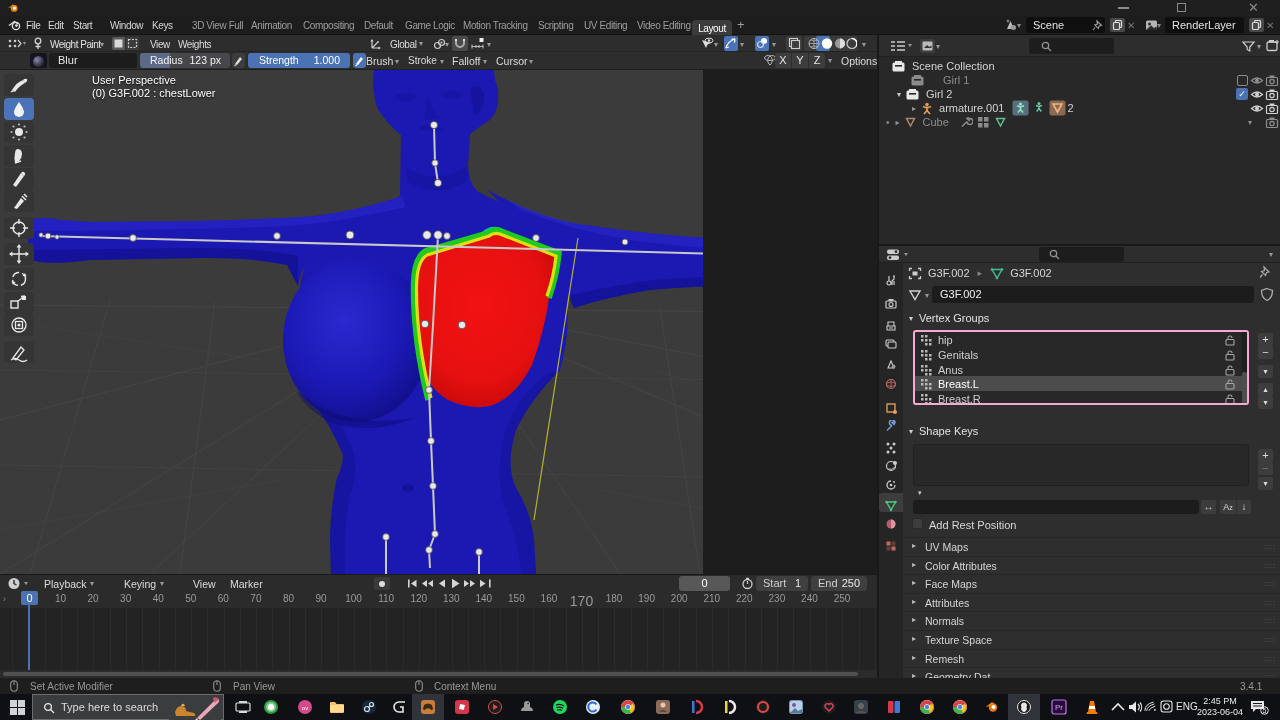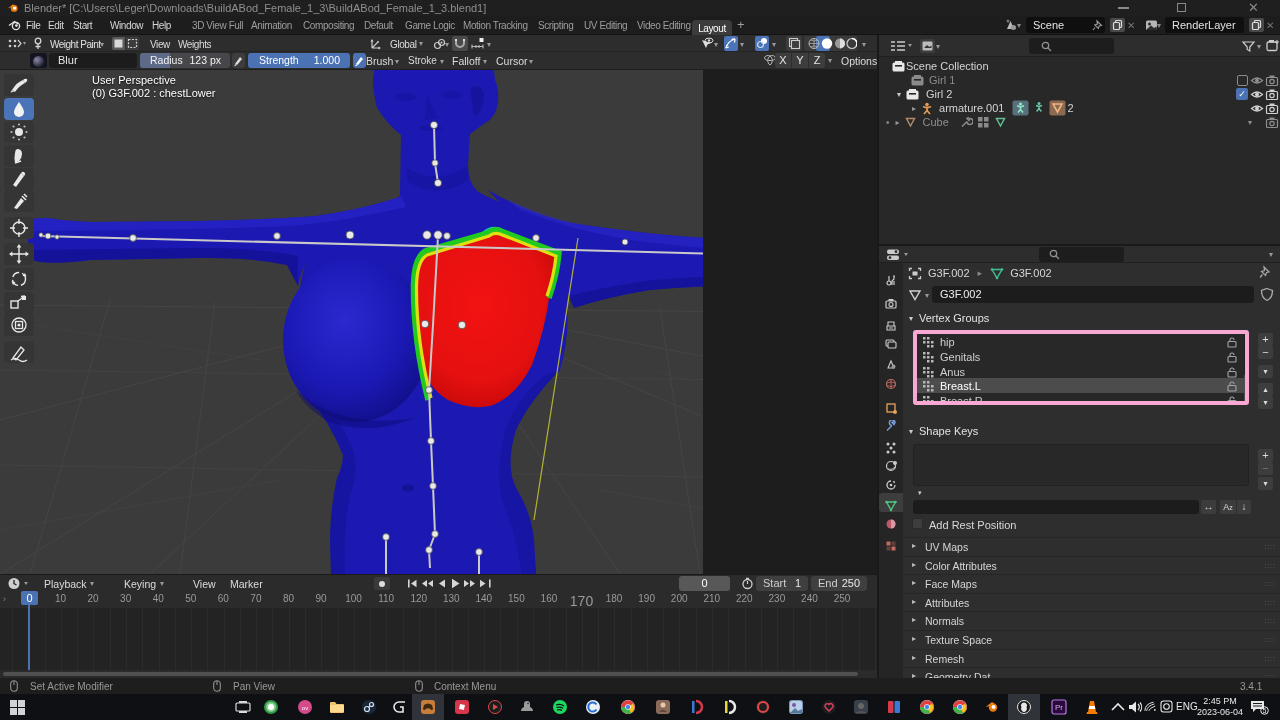--- a/index.html
+++ b/index.html
@@ -13,37 +13,36 @@
 </style>
 </head>
 <body>
 
 <div class="abs" style="left:0;top:0;width:1280px;height:16px;background:#1f1f1f">
   <svg class="abs" style="left:7px;top:2px" width="12" height="12" viewBox="0 0 12 12">
     <circle cx="7.2" cy="6.4" r="3.4" fill="#e87d0d"></circle>
     <path d="M1 6.2 L6 2.2 L9 4.4 L4.6 5.2 Z" fill="#e87d0d"></path>
     <circle cx="7.6" cy="6.1" r="1.7" fill="#fff"></circle>
   </svg>
-  <div class="abs" style="left:24px;top:2px;font-size:11px;color:#8f8f8f">Blender* [C:\Users\Leger\Downloads\BuildABod_Female_1_3\BuildABod_Female_1_3.blend1]</div>
   <div class="abs" style="left:1118px;top:7px;width:11px;height:2px;background:#8a8a8a"></div>
   <div class="abs" style="left:1177px;top:3px;width:9px;height:9px;border:1.5px solid #8a8a8a"></div>
   <div class="abs" style="left:1248px;top:2px;color:#8a8a8a;font-size:13px;line-height:11px">✕</div>
 </div>
 
 <div class="abs" style="left:0;top:16px;width:1280px;height:19px;background:#1d1d1d;border-bottom:1px solid #131313">
   <svg class="abs" style="left:8px;top:3px" width="14" height="13" viewBox="0 0 14 13">
     <circle cx="8" cy="7" r="3.6" fill="none" stroke="#dedede" stroke-width="1.4"></circle>
     <path d="M1 6.5 L6.5 2.5 L10 4.8" fill="none" stroke="#dedede" stroke-width="1.4"></path>
     <circle cx="8.4" cy="6.6" r="1.4" fill="#dedede"></circle>
   </svg>
   <span class="mn" style="left:26px">File</span>
   <span class="mn" style="left:48px">Edit</span>
   <span class="mn" style="left:73px">Start</span>
   <span class="mn" style="left:110px">Window</span>
-  <span class="mn" style="left:152px">Help</span>
+  <span class="mn" style="left:152px">Keys</span>
   <span class="tab" style="left:192px">3D View Full</span>
   <span class="tab" style="left:251px">Animation</span>
   <span class="tab" style="left:303px">Compositing</span>
   <span class="tab" style="left:364px">Default</span>
   <span class="tab" style="left:405px">Game Logic</span>
   <span class="tab" style="left:463px">Motion Tracking</span>
   <span class="tab" style="left:538px">Scripting</span>
   <span class="tab" style="left:584px">UV Editing</span>
   <span class="tab" style="left:637px">Video Editing</span>
   <span class="abs" style="left:692px;top:4px;width:40px;height:23px;background:#3c3c3c;border-radius:4px 4px 0 0;color:#fff;text-align:center;line-height:18px;font-size:10px;letter-spacing:-0.4px">Layout</span>
@@ -660,29 +659,29 @@
       <rect x="4" y="2" width="5" height="2.5" fill="#ccc"></rect>
       <path d="M12 2 v4 M10 4 h4" stroke="#ccc" stroke-width="1.2"></path>
     </svg>
 
   <div class="abs row" style="left:12px;top:24px;height:14px">
     <svg width="15" height="13" viewBox="0 0 15 13">
         <rect x="1.5" y="2.5" width="12" height="9" rx="1.5" fill="#e8e8e8"></rect>
         <rect x="4" y="1" width="7" height="3" fill="#e8e8e8"></rect>
         <rect x="4" y="5" width="7" height="1.6" fill="#282828"></rect>
       </svg>
-    <span style="color:#d4d4d4">Scene Collection</span>
+    <span style="margin-left:6px;color:#d4d4d4">Scene Collection</span>
   </div>
   <div class="abs row" style="left:31px;top:38px;height:14px">
     <svg width="15" height="13" viewBox="0 0 15 13">
         <rect x="1.5" y="2.5" width="12" height="9" rx="1.5" fill="#8a8a8a"></rect>
         <rect x="4" y="1" width="7" height="3" fill="#8a8a8a"></rect>
         <rect x="4" y="5" width="7" height="1.6" fill="#282828"></rect>
       </svg>
-    <span style="margin-left:4px;color:#8d8d8d">Girl 1</span>
+    <span style="margin-left:18px;color:#8d8d8d">Girl 1</span>
   </div>
   <div class="abs" style="left:893px - 877px"></div>
   <div class="abs row" style="left:18px;top:52px;height:14px">
     <span style="color:#c9c9c9;font-size:8px;margin-right:4px">▾</span>
     <svg width="15" height="13" viewBox="0 0 15 13">
         <rect x="1.5" y="2.5" width="12" height="9" rx="1.5" fill="#e8e8e8"></rect>
         <rect x="4" y="1" width="7" height="3" fill="#e8e8e8"></rect>
         <rect x="4" y="5" width="7" height="1.6" fill="#282828"></rect>
       </svg>
     <span style="margin-left:6px;color:#d4d4d4">Girl 2</span>
@@ -824,21 +823,21 @@
   </div>
   <div class="abs" style="left:53px;top:40px;width:322px;height:17px;background:#1c1c1c;border-radius:3px;color:#ededed;line-height:17px;padding-left:8px">G3F.002</div>
   <svg class="abs" style="left:381px;top:41px" width="14" height="15" viewBox="0 0 14 15">
       <path d="M7 1.5 L12.5 3.5 C12.5 9 10.5 12 7 13.5 C3.5 12 1.5 9 1.5 3.5 Z" fill="none" stroke="#aaa" stroke-width="1.3"></path>
     </svg>
 
   <div class="abs row" style="left:30px;top:65px;height:14px">
     <span style="color:#ccc;font-size:8px;margin-right:6px">▾</span>
     <span style="color:#e2e2e2">Vertex Groups</span>
   </div>
-  <div class="abs" style="left:34px;top:84px;width:336px;height:75px;background:#282828;border:4px solid #f9a8d4;border-radius:3px;overflow:hidden">
+  <div class="abs" style="left:34px;top:84px;width:336px;height:75px;background:#282828;border:2px solid #f9a8d4;border-radius:3px;overflow:hidden">
     <div class="abs" style="left:0;top:44px;width:336px;height:15px;background:#4c4c4c"></div>
     <div id="vgrows">
         <div class="abs" style="left: 0px; top: 1px; width: 336px; height: 14px;">
           <svg style="position:absolute;left:6px;top:2px" width="11" height="11" viewBox="0 0 11 11" fill="#b8b8b8">
             <rect x="0" y="0" width="2.5" height="2.5"></rect>
             <rect x="4" y="0" width="2.5" height="2.5"></rect>
             <rect x="0" y="4" width="2.5" height="2.5"></rect>
             <rect x="4" y="4" width="2.5" height="2.5"></rect>
             <rect x="8" y="4" width="2.5" height="2.5"></rect>
             <rect x="4" y="8" width="2.5" height="2.5"></rect>
@@ -1099,20 +1098,35 @@
   <div class="abs" style="left:1240px;top:3px;color:#989898;font-size:10px">3.4.1</div>
 </div>
 
 <div class="abs" style="left:0;top:694px;width:1280px;height:26px;background:#0f1013" id="taskbar">
   <svg class="abs" style="left:10px;top:6px" width="15" height="15" viewBox="0 0 15 15" fill="#cfd3d6">
       <rect x="0" y="0" width="7" height="7"></rect>
       <rect x="8" y="0" width="7" height="7"></rect>
       <rect x="0" y="8" width="7" height="7"></rect>
       <rect x="8" y="8" width="7" height="7"></rect>
     </svg>
+  <div class="abs" style="left:32px;top:0;width:192px;height:26px;background:#3b3c3e;border:1px solid #6b6c6e">
+    <svg style="position:absolute;left:10px;top:7px" width="12" height="12" viewBox="0 0 12 12">
+        <circle cx="5" cy="5" r="3.4" fill="none" stroke="#e8e8e8" stroke-width="1.3"></circle>
+        <line x1="7.5" y1="7.5" x2="11" y2="11" stroke="#e8e8e8" stroke-width="1.3"></line>
+      </svg>
+    <span style="position:absolute;left:28px;top:6px;color:#dedede;font-size:11px">Type here to search</span>
+    <svg style="position:absolute;right:2px;top:1px" width="52" height="24" viewBox="0 0 52 24">
+      <rect x="0" y="0" width="52" height="24" fill="#3b3c3e"></rect>
+      <path d="M6 16 q2 -6 6 -6 q5 0 5 5 l8 2 q2 1 1 3 l-19 0 z" fill="#c8872e"></path>
+      <path d="M12 10 q1 -3 3 -2 l1 2 z" fill="#e8b05a"></path>
+      <path d="M28 22 L46 4 q2 -2 3.5 -0.5 q1.5 1.5 -0.5 3.5 L31 24 Z" fill="#e8a8b8"></path>
+      <path d="M28 22 l-3 3 l4 -1 z" fill="#f0cfa0"></path>
+      <path d="M44 2 q3 -2 6 1 l-4 4 q-2 -3 -2 -5" fill="#c85a70"></path>
+    </svg>
+  </div>
 <div class="abs" style="left: 235px; top: 5px; width: 16px; height: 16px;">
       <svg width="16" height="16" viewBox="0 0 16 16">
         <rect x="1" y="4" width="14" height="8" rx="1" fill="none" stroke="#d9d9d9" stroke-width="1.2"></rect>
         <rect x="4" y="2" width="8" height="2" fill="#d9d9d9"></rect>
         <rect x="4" y="12" width="8" height="2" fill="#d9d9d9"></rect>
       </svg>
     </div>
     <div class="abs" style="left: 263px; top: 5px; width: 16px; height: 16px;">
       <svg width="16" height="16" viewBox="0 0 16 16">
         <circle cx="8" cy="8" r="7" fill="#2d9e44"></circle>

